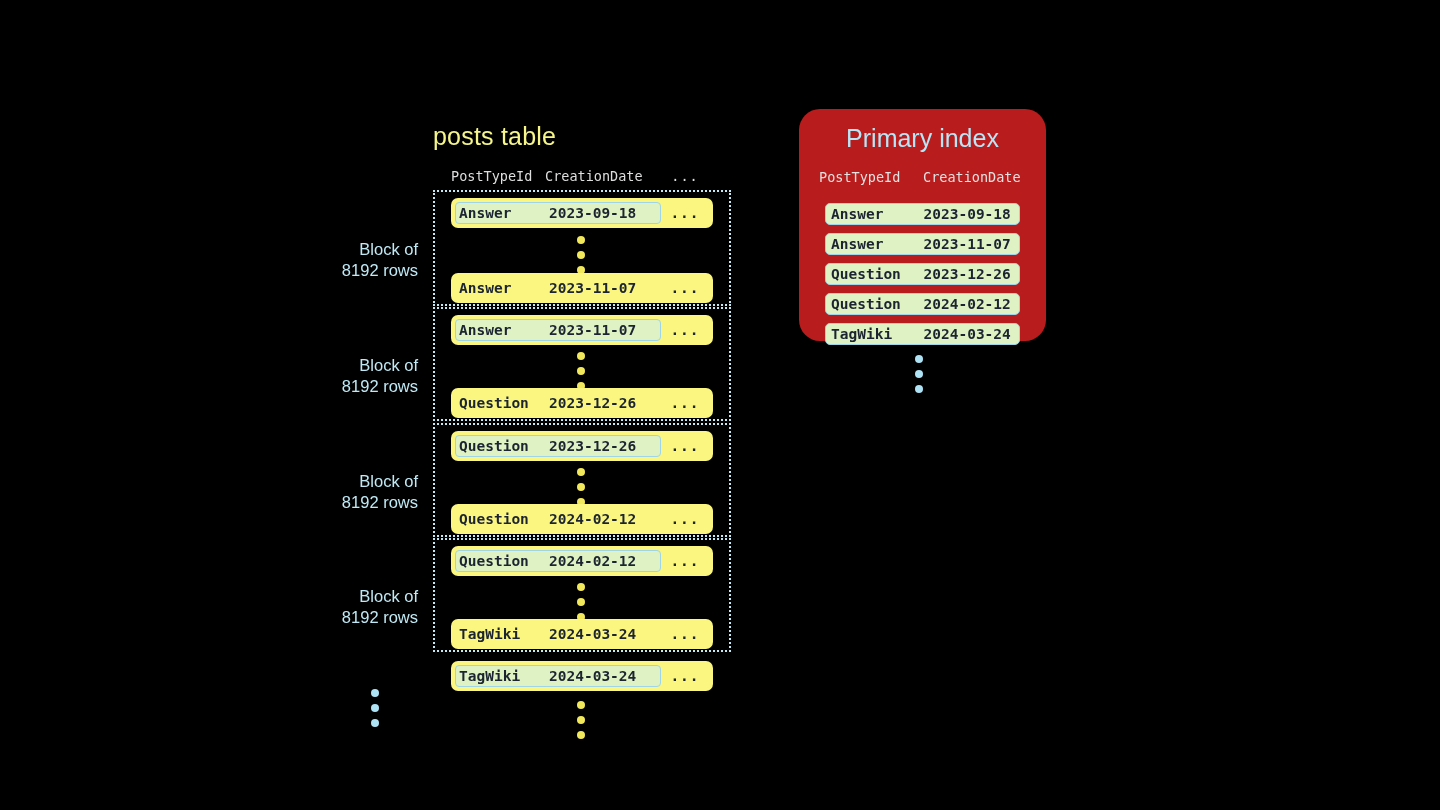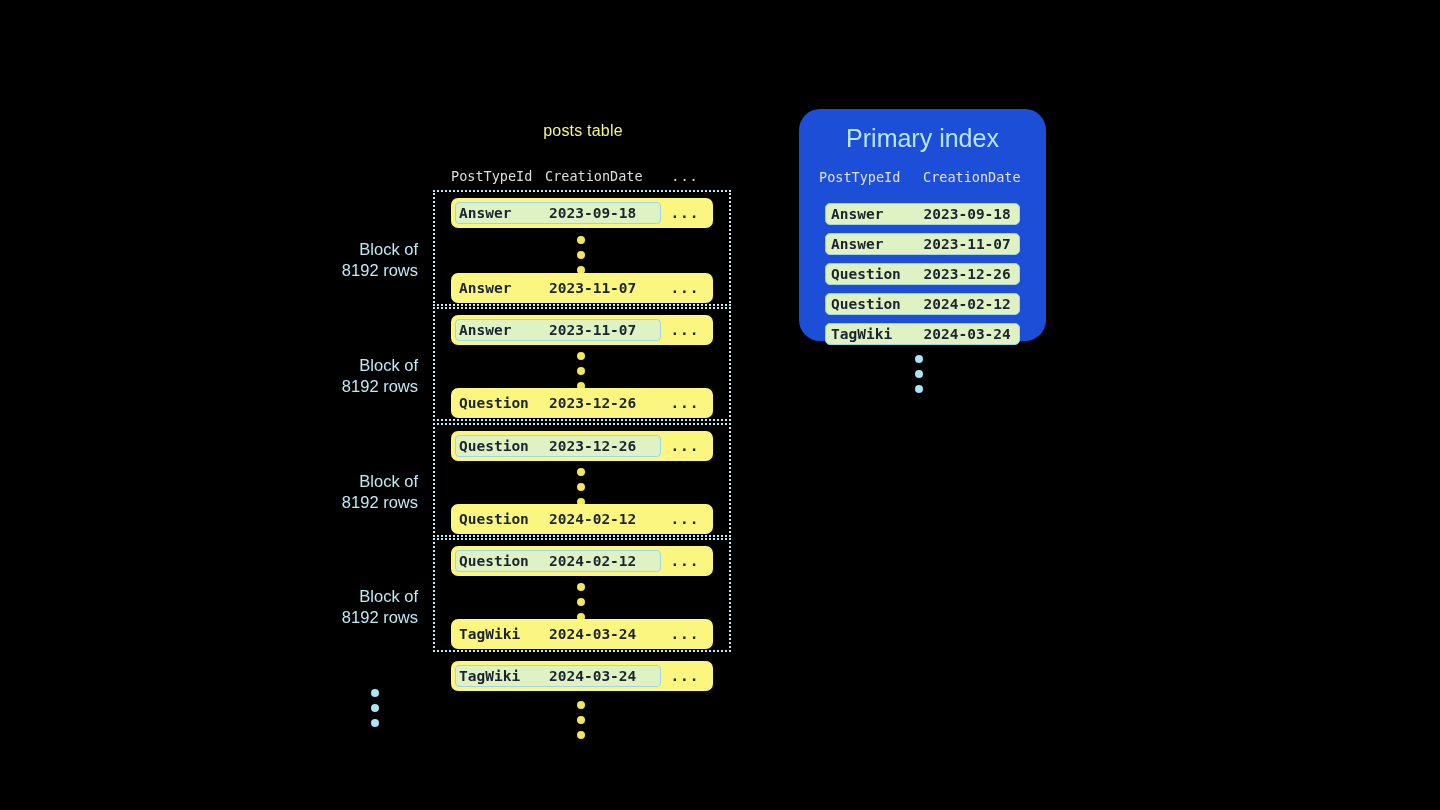--- a/index.html
+++ b/index.html
@@ -17,22 +17,22 @@
   }
 
   
   .abs { position: absolute; }
 
   
   #posts-table-title {
     left: 433px;
     top: 122px;
     width: 300px;
-    text-align: center;
-    font-size: 16px;
+    text-align: left;
+    font-size: 25px;
     color: #f5f58a;
     font-family: "Liberation Sans", sans-serif;
     letter-spacing: .2px;
   }
 
   #posts-col-headers {
     left: 451px;
     top: 166px;
     width: 262px;
     height: 20px;
@@ -135,21 +135,21 @@
   }
   .vdots.yellow .dot { background: #f2e85c; }
   .vdots.blue   .dot { background: #aee3f5; }
 
   
   #primary-index-panel {
     left: 799px;
     top: 109px;
     width: 247px;
     height: 232px;
-    background: #1d4ed8;
+    background: #b91c1c;
     border-radius: 21px;
   }
   #primary-index-title {
     position: absolute;
     left: 0;
     top: 15px;
     width: 247px;
     text-align: center;
     font-size: 25px;
     color: #b7e7f7;

